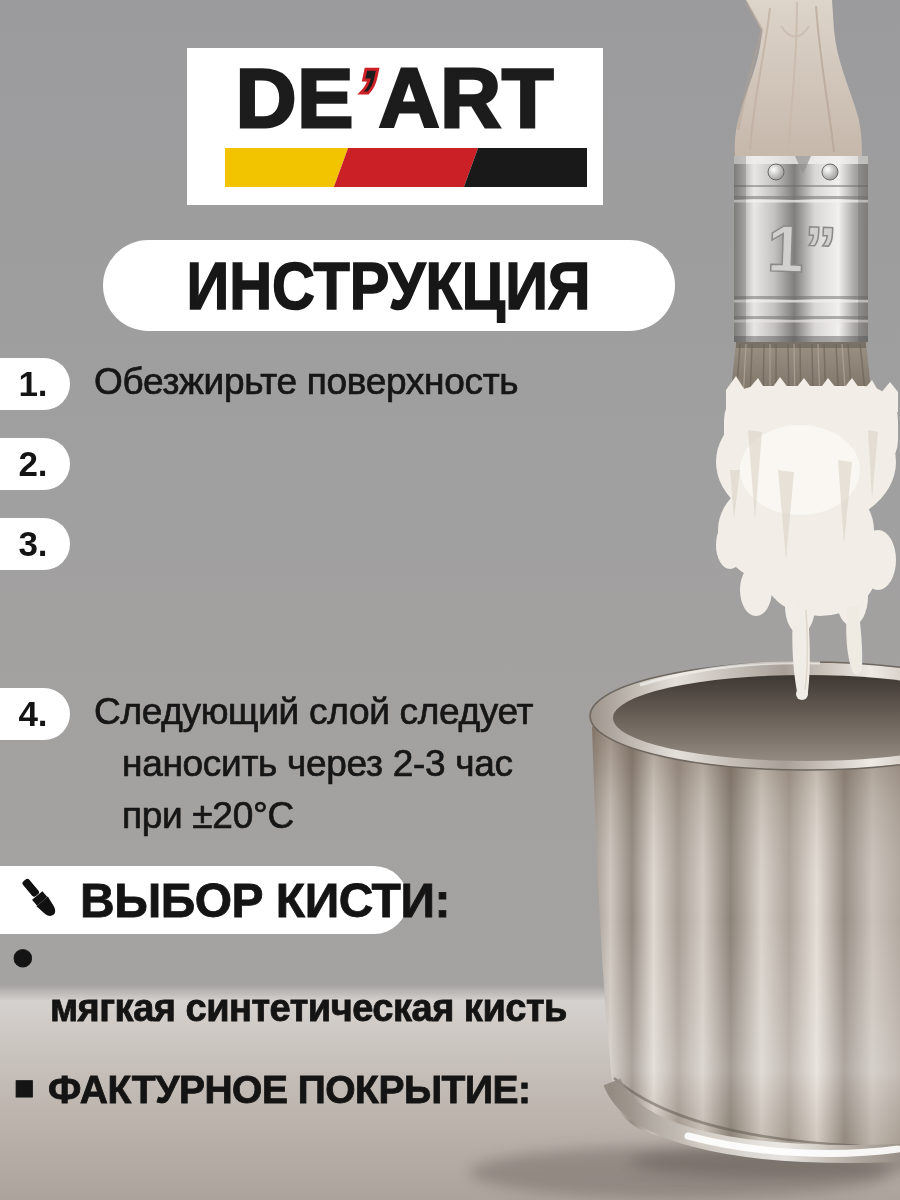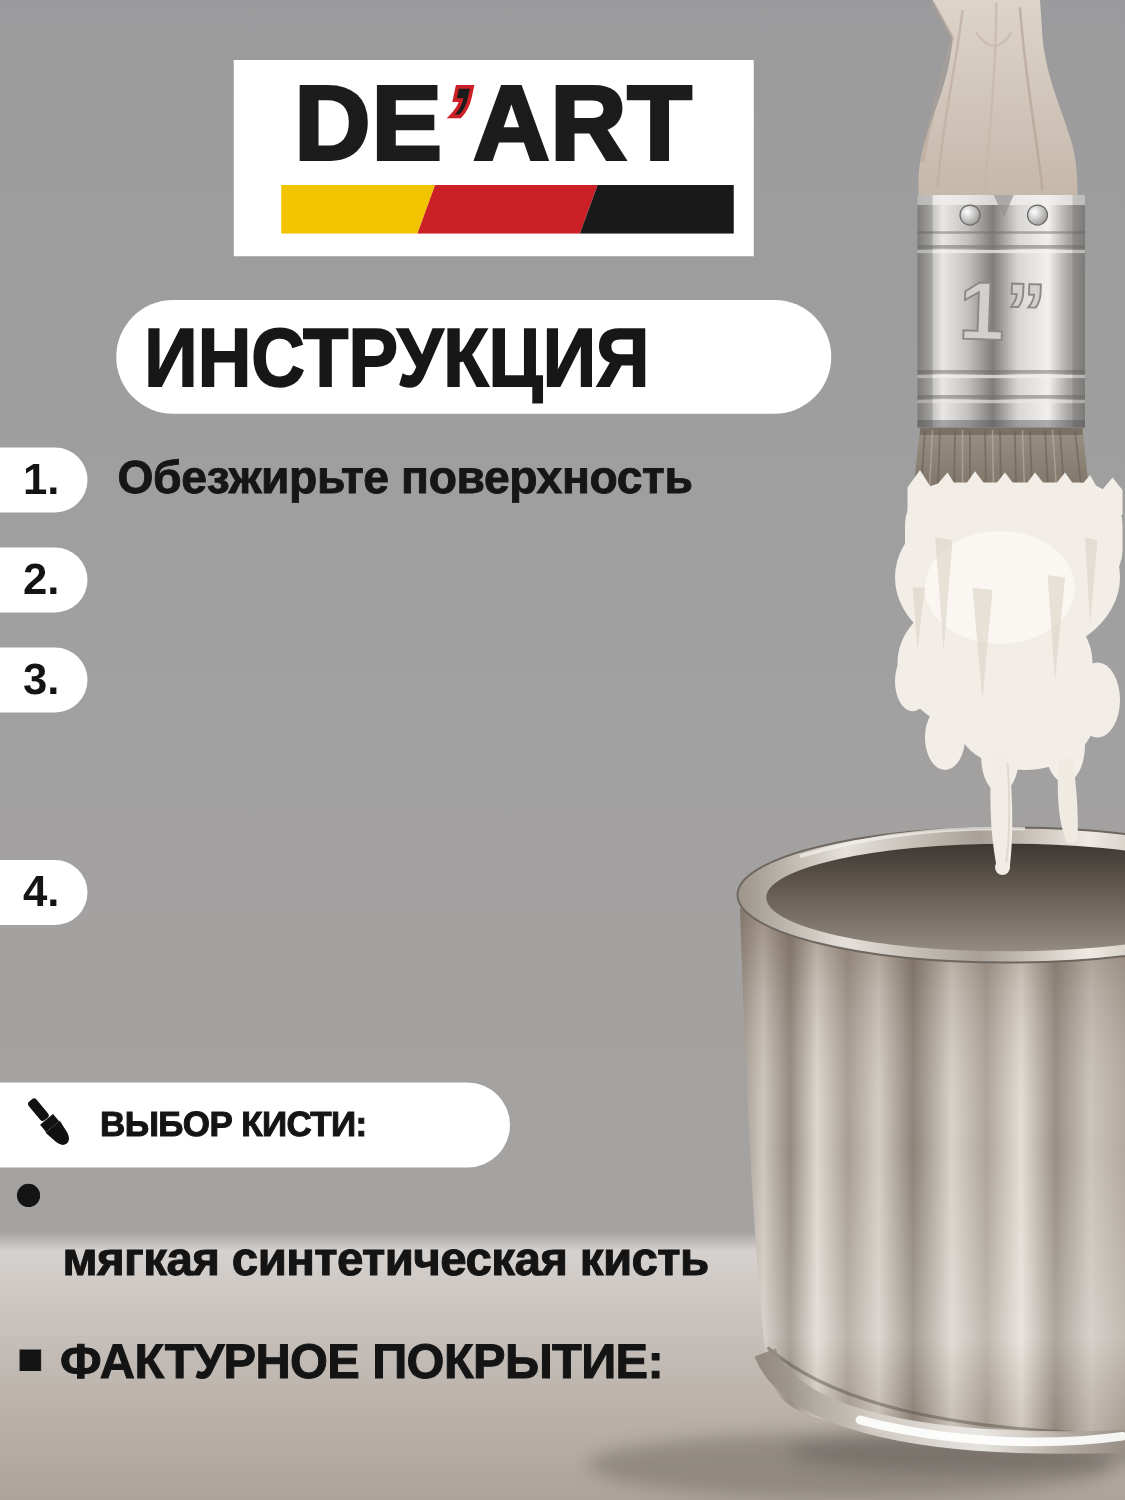--- a/index.html
+++ b/index.html
@@ -27,47 +27,47 @@
   }
   .logo-text .apos{display:inline-block;transform:skewX(-12deg);-webkit-text-stroke:3px #cc2027;}
   .stripe{position:absolute;left:38px;top:100px;width:362px;height:39px;display:flex;overflow:hidden;}
   .seg{transform:skewX(-20deg);height:100%;}
   .seg.first{margin-left:-12px;width:128px;}
   .seg.mid{width:130px;}
   .seg.last{margin-right:-12px;width:128px;}
 
   
   .title-pill{
-    position:absolute;left:93px;top:240px;width:572px;height:91px;background:#ffffff;
-    border-radius:46px;display:flex;align-items:center;justify-content:flex-start;
+    position:absolute;left:103px;top:240px;width:572px;height:91px;background:#ffffff;
+    border-radius:46px;display:flex;align-items:center;justify-content:center;
   }
   .title-pill span{
     font-size:66px;font-weight:700;color:#171717;-webkit-text-stroke:1.5px #171717;
     transform:scaleX(0.9);white-space:nowrap;letter-spacing:0px;
   }
 
   
   .step{position:absolute;left:0;display:flex;align-items:flex-start;}
   .badge{
     flex:0 0 70px;height:52px;background:#ffffff;border-radius:0 26px 26px 0;
     display:flex;align-items:center;justify-content:center;
     font-size:35px;font-weight:700;color:#141414;margin-top:2px;padding-right:4px;box-sizing:border-box;
   }
-  .step-text{margin-left:24px;width:676px;color:#161616;font-size:37px;font-weight:700;
+  .step-text{margin-left:24px;width:676px;color:#161616;font-size:37px;font-weight:400;
     -webkit-text-stroke:0.7px #161616;letter-spacing:-0.3px;}
   .step-text .line{line-height:52px;white-space:nowrap;}
   .step-text .just{white-space:normal;width:672px;text-align:justify;text-align-last:justify;}
   .step-text .ind{padding-left:28px;}
 
   
   .pill-heading{
     position:absolute;left:0;top:866px;width:408px;height:68px;background:#ffffff;
     border-radius:0 34px 34px 0;display:flex;align-items:center;padding-left:14px;box-sizing:border-box;
   }
-  .pill-heading .label{font-size:28px;font-weight:700;color:#141414;-webkit-text-stroke:0.8px #141414;
+  .pill-heading .label{font-size:48px;font-weight:700;color:#141414;-webkit-text-stroke:0.8px #141414;
     margin-left:12px;white-space:nowrap;letter-spacing:-0.5px;}
   .brush-ico{width:54px;height:54px;flex:0 0 54px;}
 
   .bullet-item{position:absolute;left:0;color:#141414;font-weight:700;}
   .b-line1{display:flex;align-items:center;font-size:39px;line-height:56px;
     -webkit-text-stroke:0.8px #141414;letter-spacing:-0.5px;white-space:nowrap;}
   .b1 .marker{font-size:62px;line-height:30px;margin:0 12px 6px 12px;}
   .b2 .marker{font-size:34px;line-height:34px;margin:2px 14px 8px 14px;}
   .b-line2{font-size:38px;line-height:56px;margin-left:50px;margin-top:2px;
     -webkit-text-stroke:0.8px #141414;letter-spacing:-0.5px;white-space:nowrap;}
@@ -280,20 +280,25 @@
     <div class="step" style="top:516px">
       <div class="badge">
         <span>3.</span>
       </div>
     </div>
 
     <div class="step" style="top:686px">
       <div class="badge">
         <span>4.</span>
       </div>
+      <div class="step-text">
+        <div class="line">Следующий слой следует</div>
+        <div class="line ind">наносить через 2-3 час</div>
+        <div class="line ind">при ±20°С</div>
+      </div>
     </div>
 
     <div class="pill-heading">
       <svg class="brush-ico" viewBox="0 0 24 24" aria-hidden="true">
         <g transform="rotate(-40 12 12)" fill="#111111">
           <rect x="10.2" y="0.6" width="3.6" height="8.6" rx="1.2"></rect>
           <rect x="9" y="9.4" width="6" height="3.4"></rect>
           <path d="M8.7,12.8 h6.6 l-0.6,4.3 c-0.3,2.3 -1.3,3.5 -2.7,3.5 c-1.4,0 -2.4,-1.2 -2.7,-3.5 Z"></path>
         </g>
       </svg>

